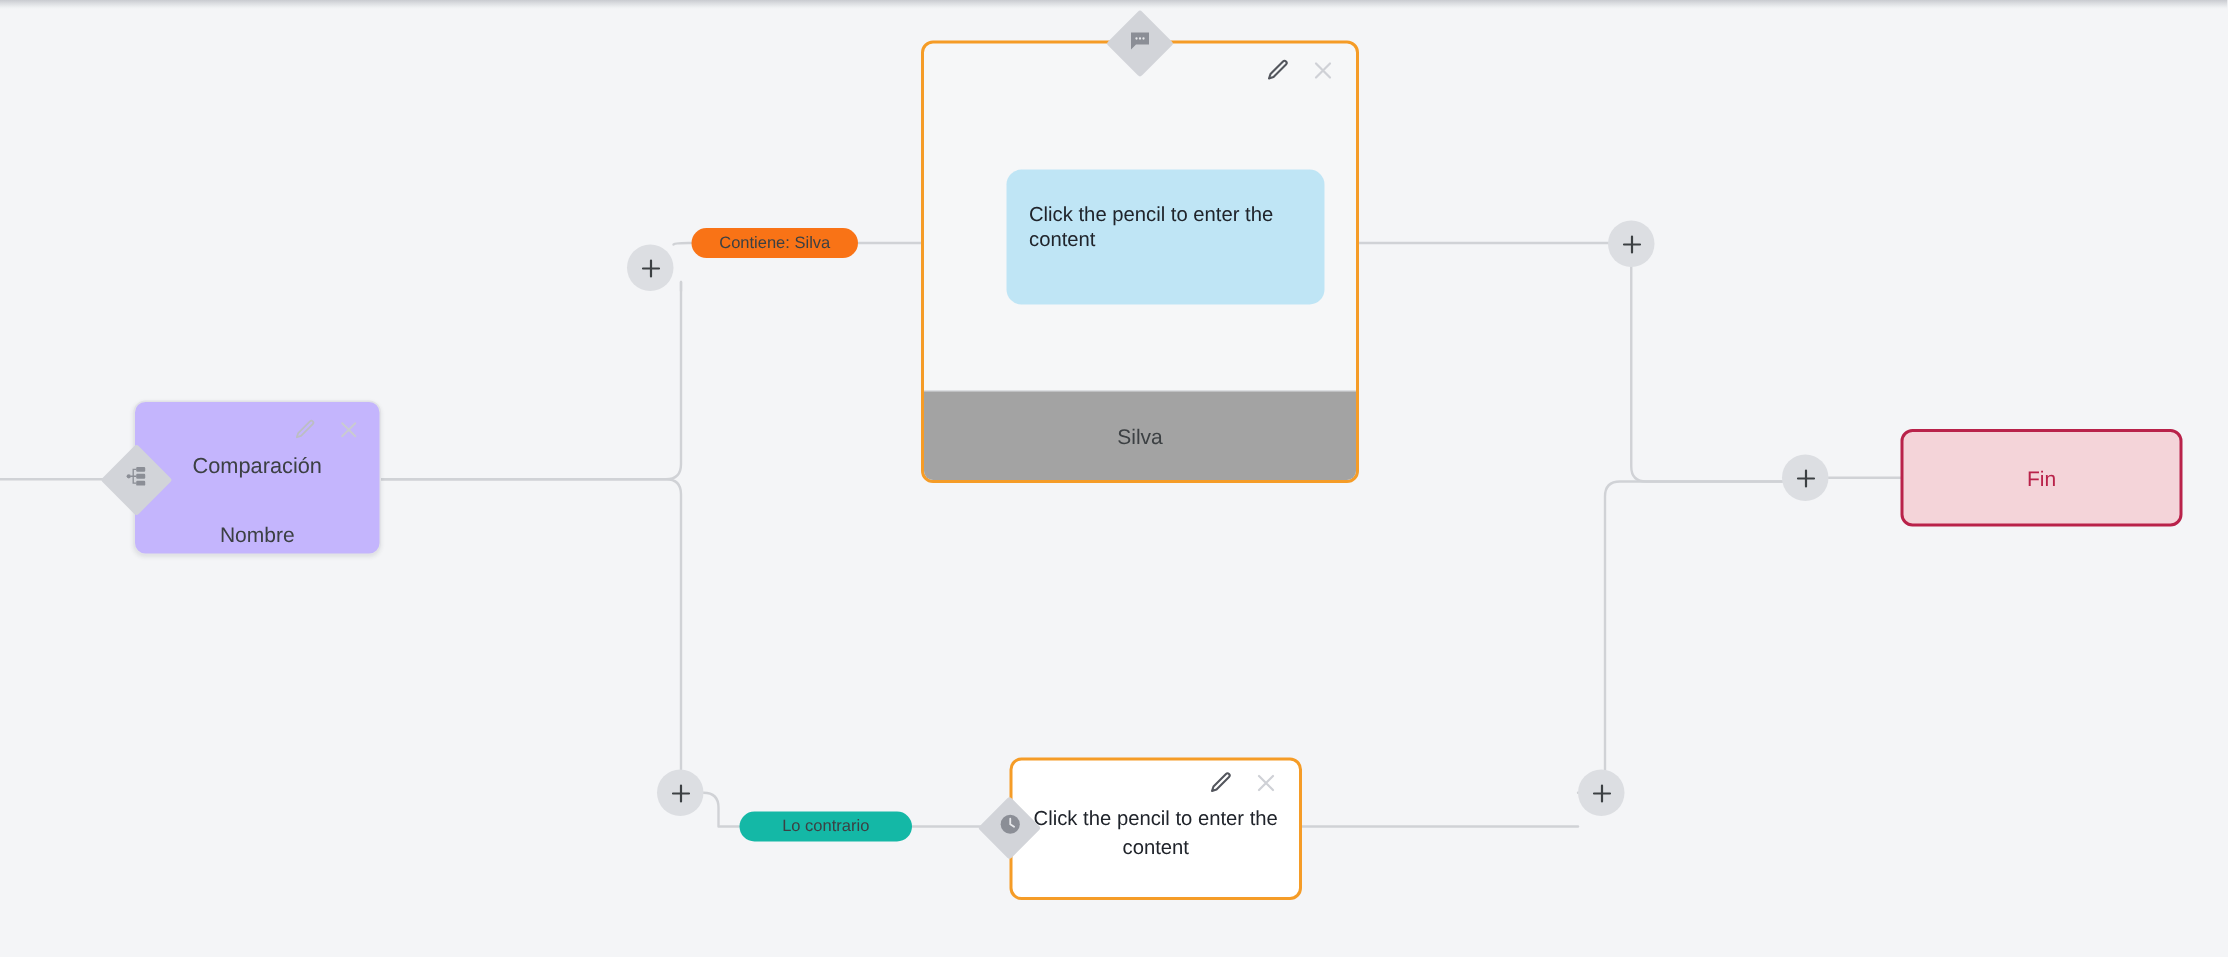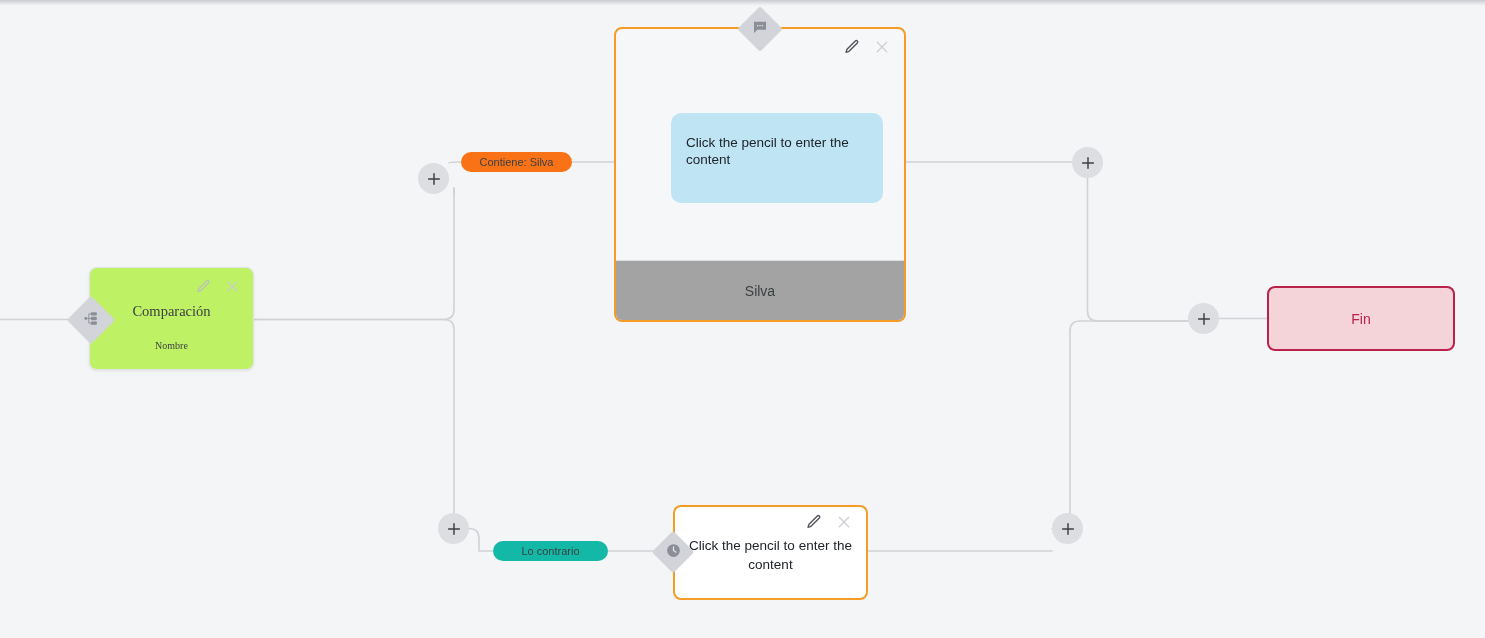--- a/index.html
+++ b/index.html
@@ -25,35 +25,34 @@
     width: 1485px; height: 638px;
   }
   #wires { position: absolute; left: 0; top: 0; width: 1485px; height: 638px; }
 
   
   .node { position: absolute; }
 
   
   #card-comparacion {
     left: 89px; top: 267px; width: 165px; height: 103px;
-    background: #bef264;
+    background: #c4b5fd;
     border: 1px solid #e2e3e6;
     border-radius: 8px;
     box-shadow: 0 1px 3px rgba(30,35,45,.10);
-    font-family: Liberation Serif, serif;
   }
   #card-comparacion .titles {
     position: absolute; left: 0; right: 0; top: 32px;
     text-align: center;
   }
   #card-comparacion .titles .t1 {
     display:block; font-size: 14.5px; color: #3c4043; line-height: 22px;
   }
   #card-comparacion .titles .t2 {
-    display:block; font-size: 10px; color: #3c4043; line-height: 22px; margin-top: 13px;
+    display:block; font-size: 14px; color: #3c4043; line-height: 22px; margin-top: 23px;
   }
 
   
   #card-message {
     left: 614px; top: 27px; width: 292px; height: 295px;
     background: #f6f7f8;
     border: 2px solid #f59c27;
     border-radius: 8px;
     overflow: hidden;
   }

